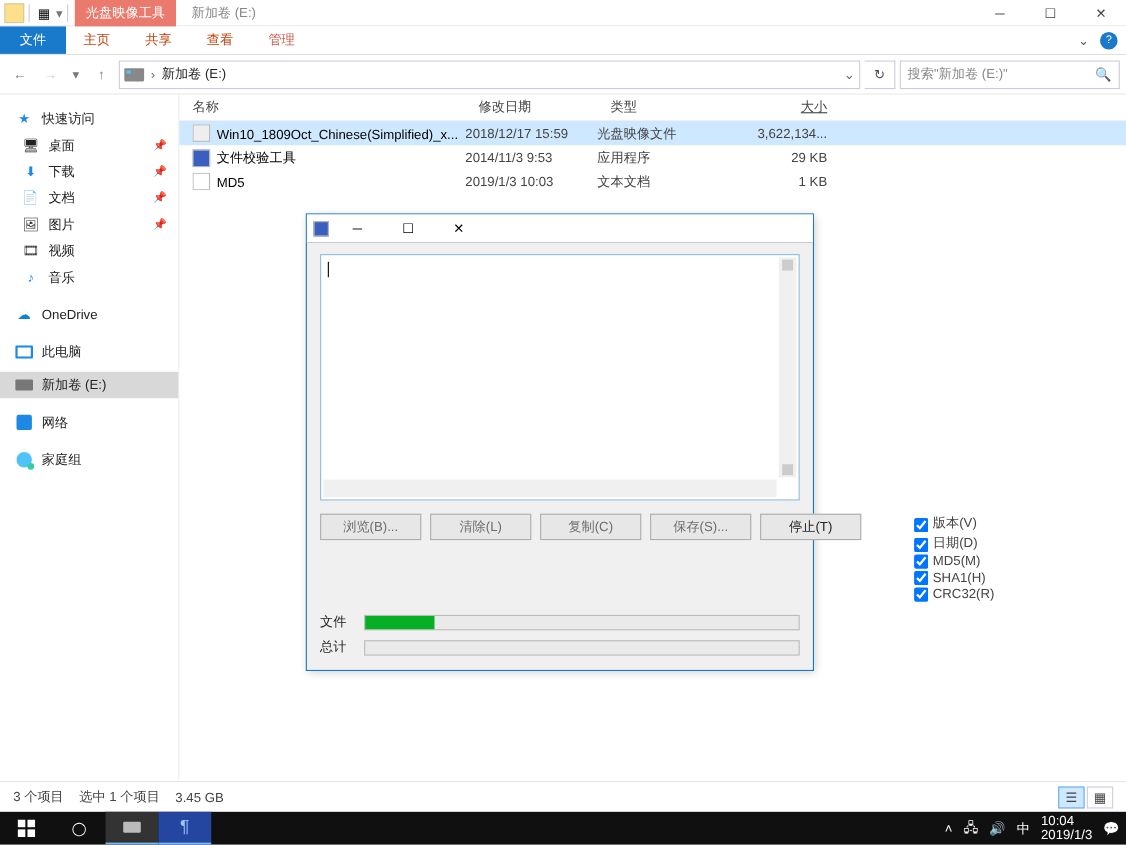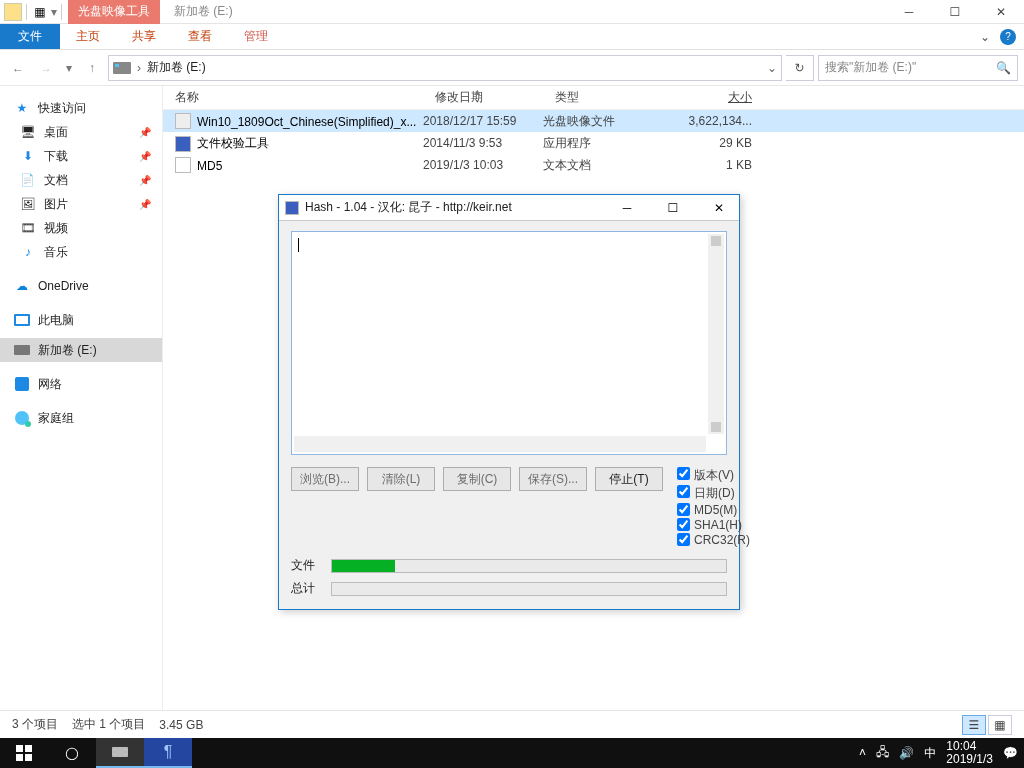--- a/index.html
+++ b/index.html
@@ -74,24 +74,24 @@
 .hash-title .t{flex:1;color:#222;}
 .hash-title .wc{width:40px;height:26px;display:flex;align-items:center;justify-content:center;}
 .hash-body{padding:10px 12px 12px;}
 .hash-text{width:100%;height:224px;background:#fff;border:1px solid #8fb7e0;padding:4px;position:relative;}
 .hash-text .cursor{position:absolute;left:6px;top:6px;width:1px;height:14px;background:#000;}
 .hash-text .sb{position:absolute;right:2px;top:2px;bottom:20px;width:16px;background:#f0f0f0;}
 .hash-text .sb-h{position:absolute;left:2px;right:20px;bottom:2px;height:16px;background:#f0f0f0;}
 .hash-text .sb::before,.hash-text .sb::after{content:"";position:absolute;left:3px;width:10px;height:10px;background:#ccc;}
 .hash-text .sb::before{top:2px;} .hash-text .sb::after{bottom:2px;}
 .hash-ctrl{display:flex;gap:10px;margin-top:12px;align-items:flex-start;}
-.hbtn{width:68px;height:24px;background:#e7e7e7;border:1px solid #adadad;display:flex;align-items:center;justify-content:center;color:#6d6d6d;}
+.hbtn{width:92px;height:24px;background:#e7e7e7;border:1px solid #adadad;display:flex;align-items:center;justify-content:center;color:#6d6d6d;}
 .hbtn.en{color:#222;}
 .checks{display:flex;flex-direction:column;gap:1px;margin-left:4px;}
-.chk{display:flex;align-items:flex-start;gap:4px;color:#444;font-size:11px;}
+.chk{display:flex;align-items:flex-end;gap:4px;color:#444;font-size:11px;margin-left:34px;}
 .chk input{width:13px;height:13px;}
 .progress-row{display:flex;align-items:center;gap:8px;margin-top:10px;}
 .plabel{width:32px;color:#222;}
 .pbar{flex:1;height:14px;border:1px solid #bbb;background:#eaeaea;position:relative;}
 .pfill{position:absolute;left:0;top:0;bottom:0;width:16%;background:#06b025;}
 svg{display:block;}
 </style>
 </head>
 <body>
 
@@ -288,21 +288,20 @@
       <div>10:04</div>
       <div>2019/1/3</div>
     </div>
     <span>💬</span>
   </div>
 </div>
 
 <div class="hash-dlg">
   <div class="hash-title">
     <span class="file-ic exe-ic" style="width:14px;height:14px;"></span>
-    <span class="t">Hash - 1.04 - 汉化: 昆子 - http://keir.net</span>
     <div class="wc">─</div>
     <div class="wc">☐</div>
     <div class="wc">✕</div>
   </div>
   <div class="hash-body">
     <div class="hash-text">
       <div class="cursor"></div>
       <div class="sb"></div>
       <div class="sb-h"></div>
     </div>

